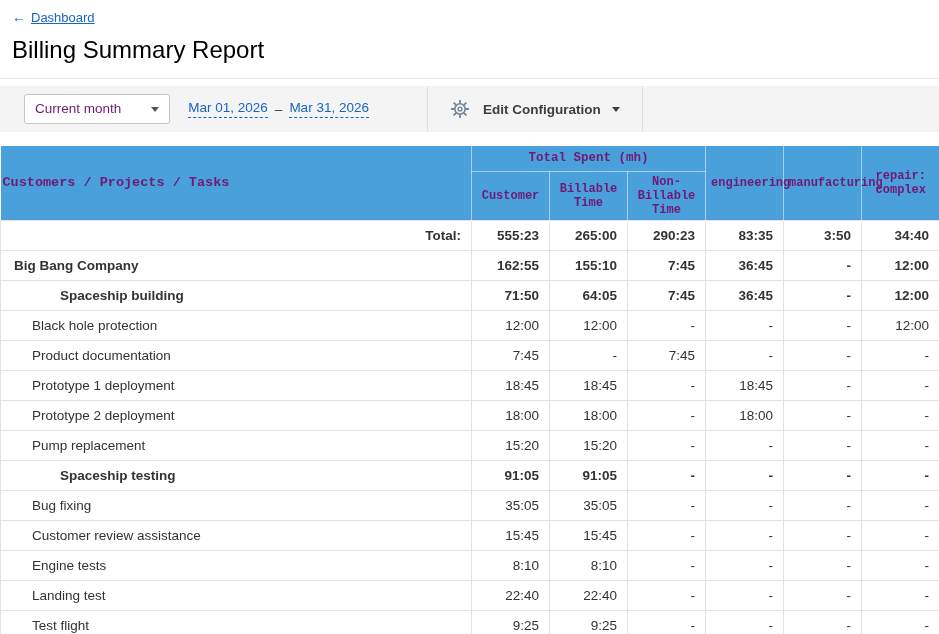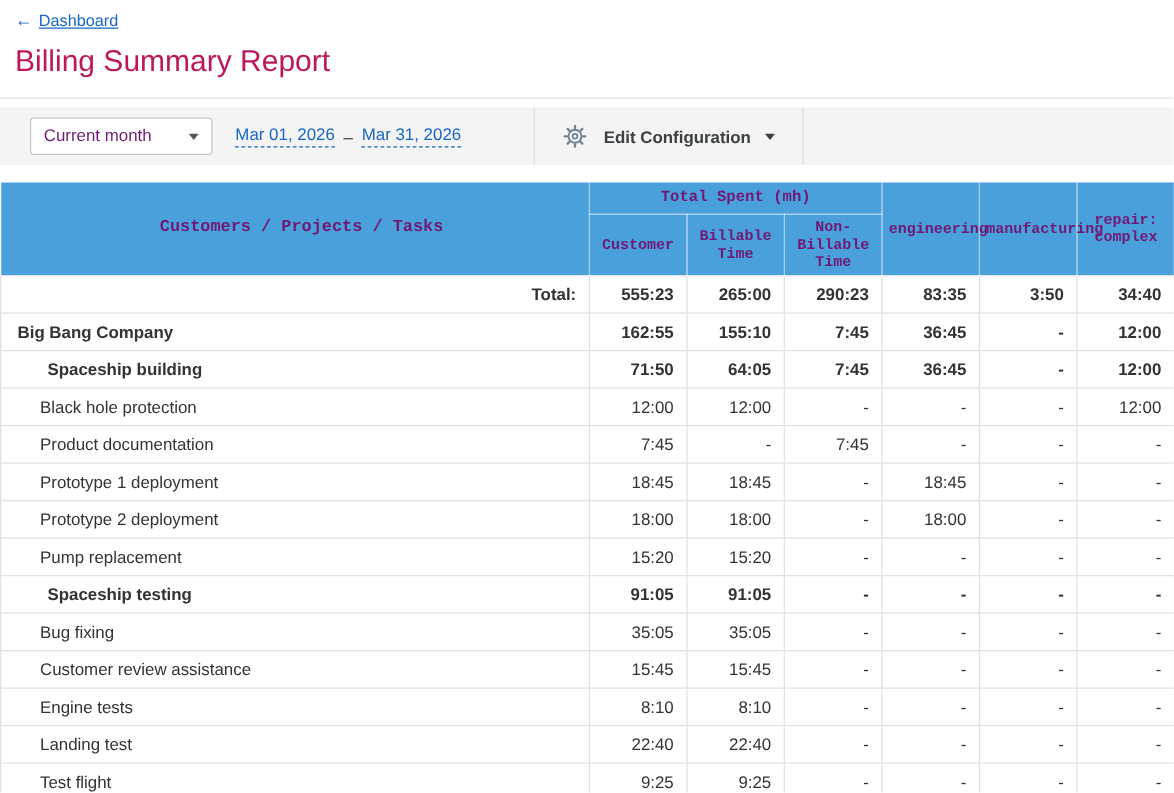--- a/index.html
+++ b/index.html
@@ -9,21 +9,21 @@
     background:#fff;
     font-family:"Liberation Sans", sans-serif;
     color:#333;
   }
 
   
   .top { padding:8px 12px 0 12px; }
   .back-link { display:inline-flex; align-items:center; gap:5px; cursor:pointer; font-size:13px; color:var(--link_blue,#1765C6); }
   .back-link .arrow { font-size:14px; line-height:1; }
   .back-link .back-text { text-decoration:underline; }
-  .page-title { font-size:24px; font-weight:400; color:#be185d; margin:10px 0 14px 0; }
+  .page-title { font-size:24px; font-weight:400; color:#000000; margin:10px 0 14px 0; }
   .top-divider { height:1px; background:#e4e4e4; }
 
   
   .toolbar { margin-top:7px; background:var(--toolbar_bg,#F4F4F4); height:46px; display:flex; align-items:stretch; }
   .toolbar-left { display:flex; align-items:center; padding:0 24px; width:427px; }
   .toolbar-mid { display:flex; align-items:center; padding:0 22px; }
   .toolbar-fill { flex:1; }
   .vsep { width:1px; background:#dedede; }
 
   .period-select {
@@ -44,35 +44,35 @@
   .gear-wrap { display:inline-flex; }
   .edit-label { font-size:13.5px; font-weight:700; color:#3c4043; margin-left:4px; }
   .caret-down {
     border-left:4px solid transparent; border-right:4px solid transparent; border-top:5px solid #3c4043;
     display:inline-block; margin-left:2px;
   }
 
   
   .report-table { width:939px; border-collapse:collapse; table-layout:fixed; margin-top:14px; }
   .report-table th { background:var(--header_blue,#4AA0DB); color:#701a75; vertical-align:middle;font-family:Liberation Mono, monospace; }
-  .th-first { text-align:center; padding-left:12px; font-size:13.5px; font-weight:700; border-right:1px solid rgba(255,255,255,.5); }
+  .th-first { text-align:left; padding-left:2px; font-size:13.5px; font-weight:700; border-right:1px solid rgba(255,255,255,.5); }
   .th-group { font-size:12.5px; font-weight:700; height:25px; text-align:center;
               border-bottom:1px solid rgba(255,255,255,.5); border-right:1px solid rgba(255,255,255,.5); }
   .th-sub { font-size:12px; font-weight:700; text-align:center; padding:3px 3px; height:35px;
             border-right:1px solid rgba(255,255,255,.5); cursor:pointer; }
   .th-nonbillable { background:var(--nonbillable_gray,#9E9E9E); }
   .th-tag { font-size:12px; font-weight:700; text-align:center; padding:16px 5px;
             border-right:1px solid rgba(255,255,255,.5); cursor:pointer; }
   .th-tag:last-child { border-right:none; }
 
   .report-table tbody td { border:1px solid #e2e2e2; height:30px; font-size:13.5px; background:#fff; }
   .num-cell { text-align:right; padding-right:10px; }
   .label-cell { text-align:left; }
   .level-0 { padding-left:13px; }
-  .level-1 { padding-left:37px; }
+  .level-1 { padding-left:59px; }
   .level-2 { padding-left:31px; }
   .type-customer td, .type-project td { font-weight:700; background:var(--group_row_bg,#EDF2F8);margin-top:18px; }
   .total-row td { font-weight:700; }
   .total-label { text-align:right; padding-right:10px; }
 </style>
 </head>
 <body>
 
 <div class="top">
   <span class="back-link">

